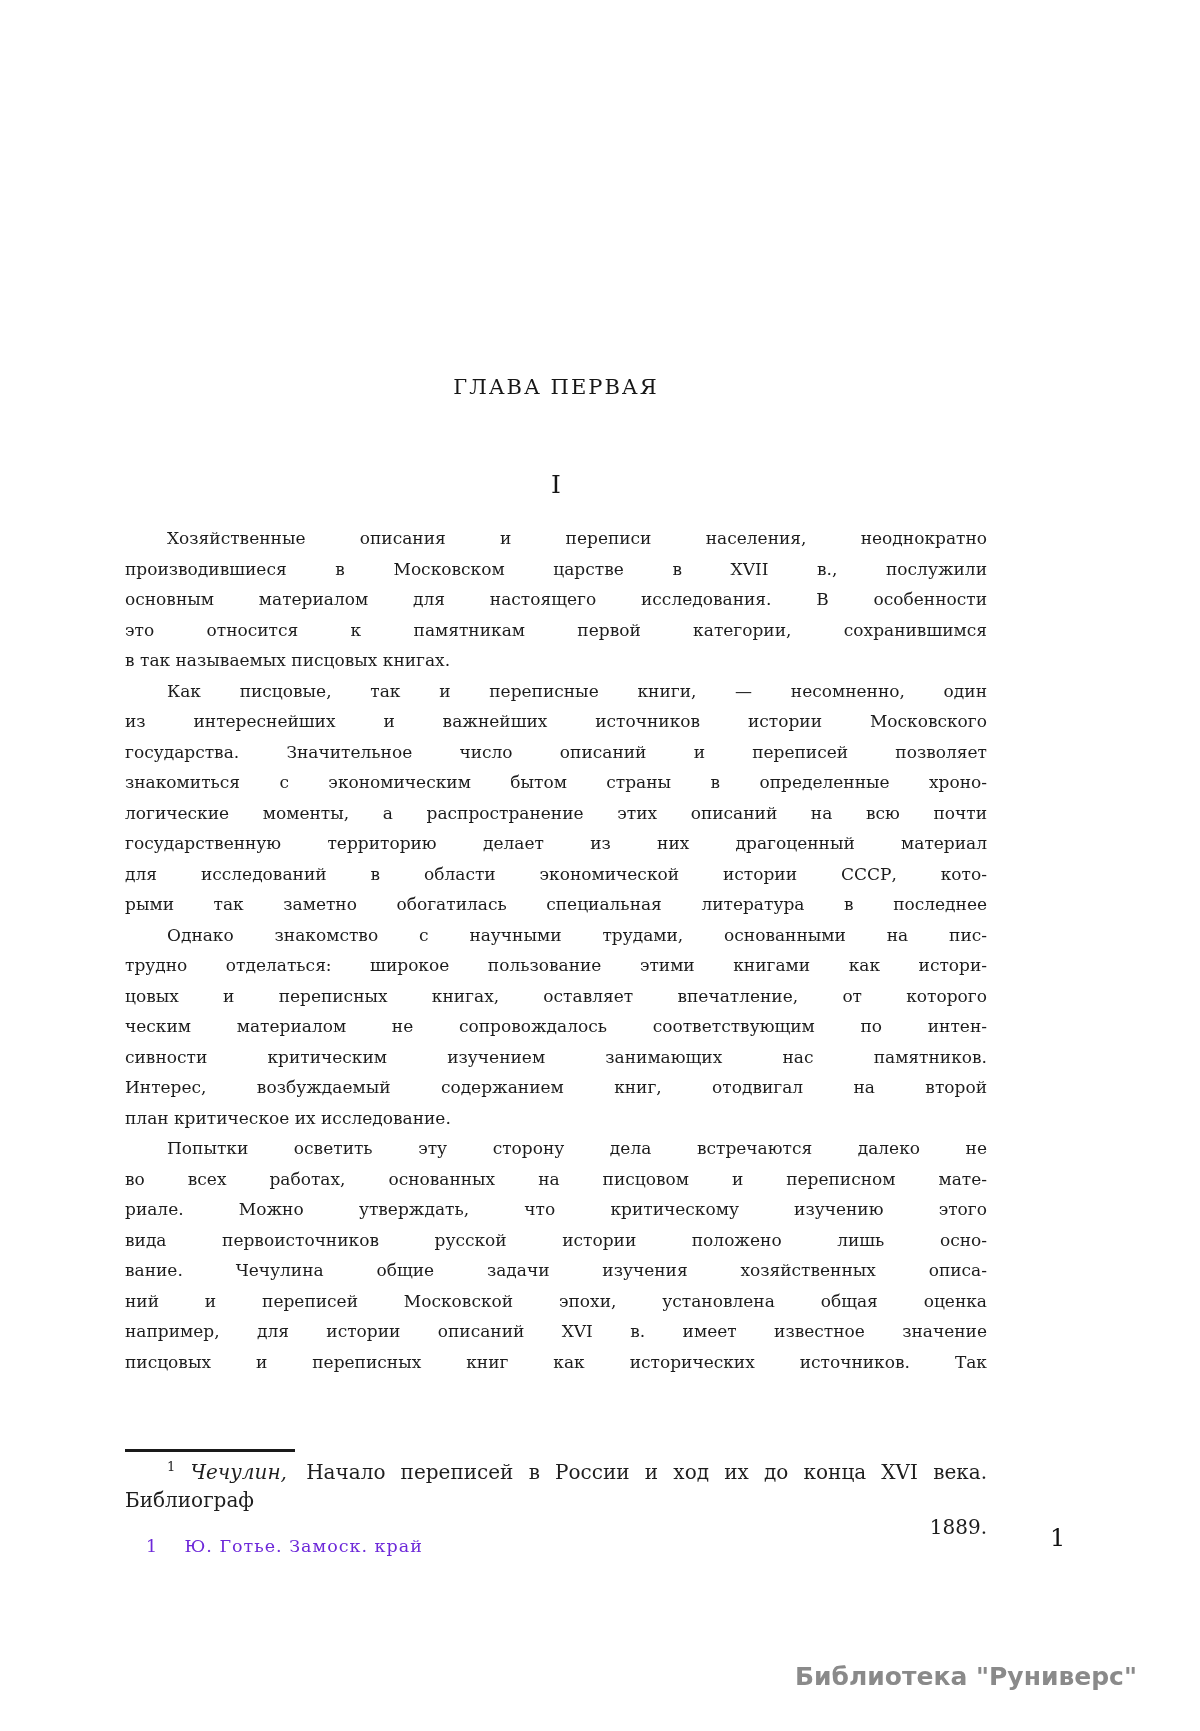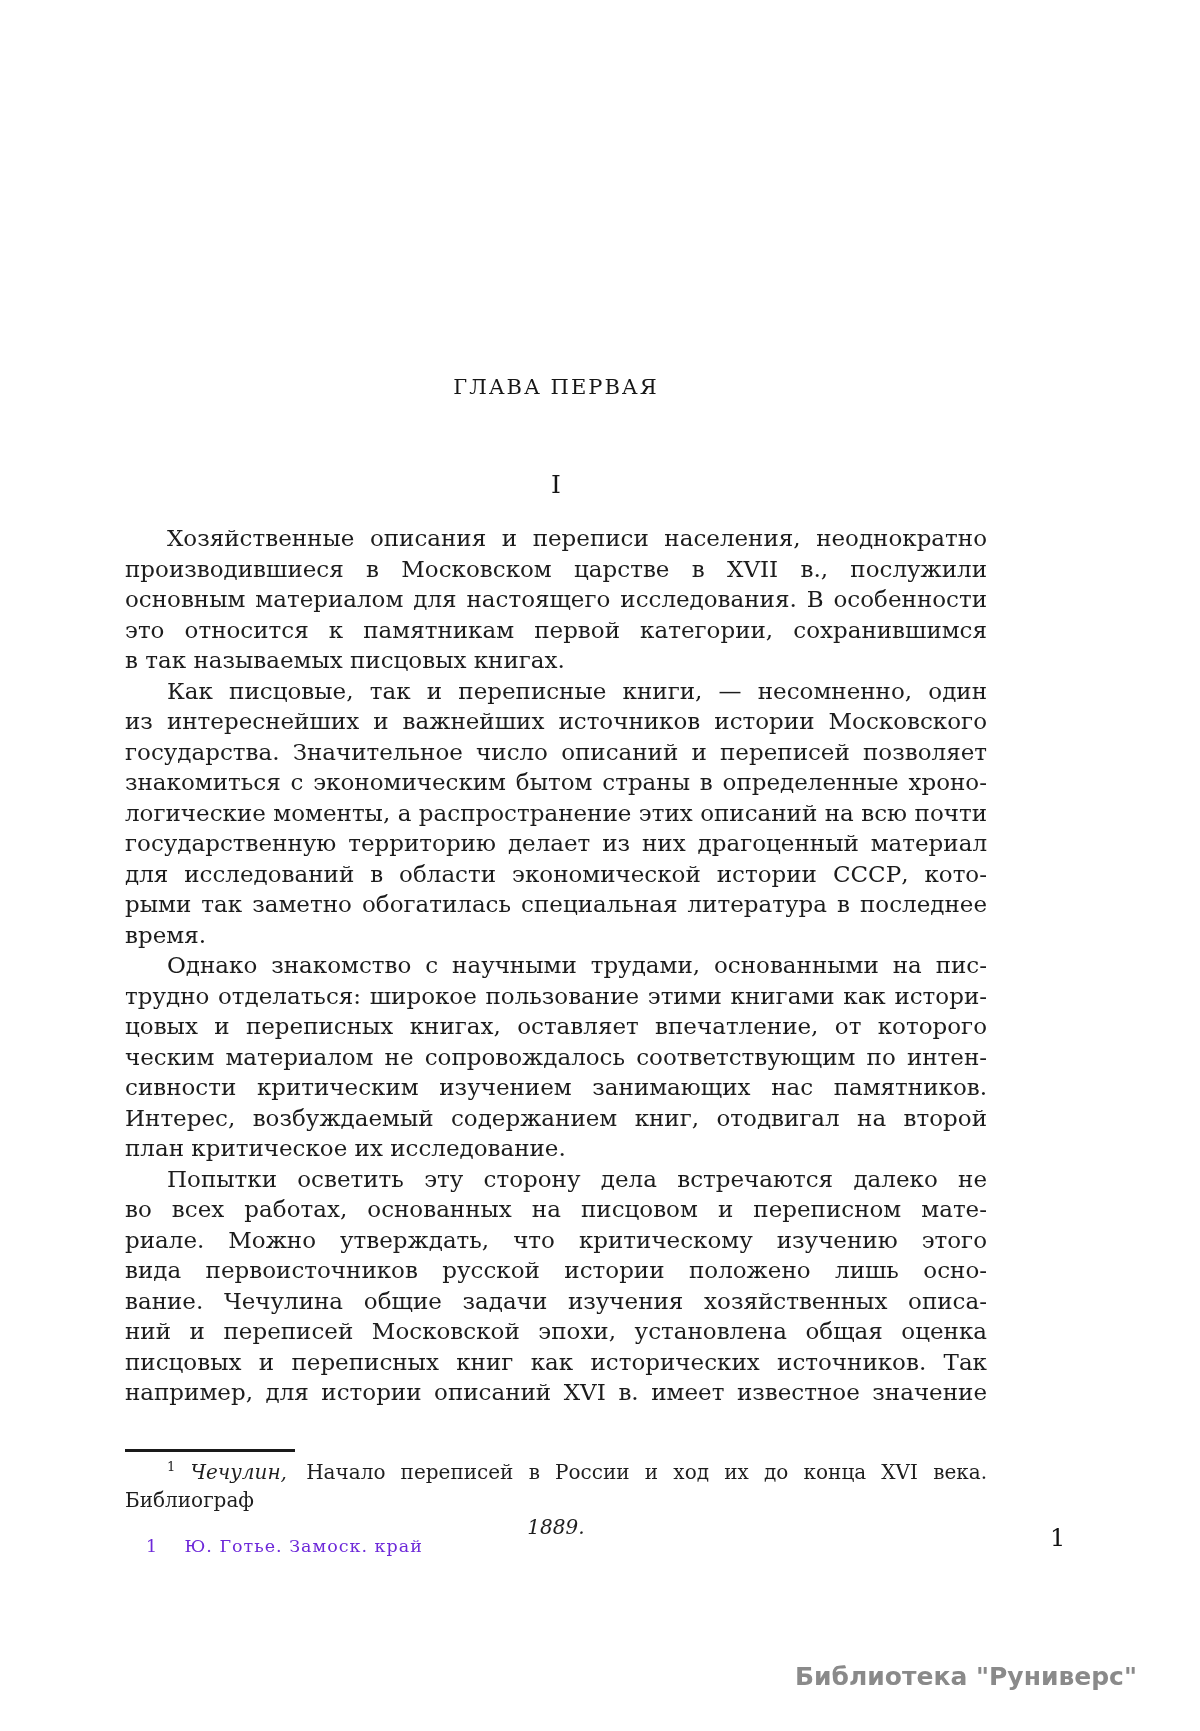--- a/index.html
+++ b/index.html
@@ -39,21 +39,21 @@
     color: #121212;
   }
   .section-numeral {
     top: 470px;
     text-align: center;
     font-size: 25px;
     color: #161616;
   }
   .body-text {
     top: 523px;
-    font-size: 23px;
+    font-size: 17px;
     line-height: 30.5px;
   }
   .para { margin: 0; }
   .line {
     text-align: justify;
     text-align-last: justify;
   }
   .line.last { text-align-last: left; }
   .line.first { text-indent: 42px; }
   .footnote-rule {
@@ -73,21 +73,21 @@
   .fn-line1 {
     text-indent: 42px;
     text-align: justify;
     text-align-last: justify;
   }
   .fn-line1 sup {
     font-size: 13px;
     line-height: 0;
   }
   .fn-line1 i { padding-right: 4px; }
-  .fn-line2 { text-align: center; font-style: italic; }
+  .fn-line2 { text-align: right; }
   .printer-signature {
     position: absolute;
     left: 146px;
     top: 1536px;
     font-size: 17.5px;
     letter-spacing: 1px;
     color: #6d28d9;
     white-space: pre;
   }
   .page-number {
@@ -127,40 +127,39 @@
       </div>
       <div class="para">
         <div class="line first">Как писцовые, так и переписные книги, — несомненно, один</div>
         <div class="line">из интереснейших и важнейших источников истории Московского</div>
         <div class="line">государства. Значительное число описаний и переписей позволяет</div>
         <div class="line">знакомиться с экономическим бытом страны в определенные хроно-</div>
         <div class="line">логические моменты, а распространение этих описаний на всю почти</div>
         <div class="line">государственную территорию делает из них драгоценный материал</div>
         <div class="line">для исследований в области экономической истории СССР, кото-</div>
         <div class="line">рыми так заметно обогатилась специальная литература в последнее</div>
-        <div class="line last">время.</div>
       </div>
       <div class="para">
         <div class="line first">Однако знакомство с научными трудами, основанными на пис-</div>
         <div class="line">трудно отделаться: широкое пользование этими книгами как истори-</div>
         <div class="line">цовых и переписных книгах, оставляет впечатление, от которого</div>
         <div class="line">ческим материалом не сопровождалось соответствующим по интен-</div>
         <div class="line">сивности критическим изучением занимающих нас памятников.</div>
         <div class="line">Интерес, возбуждаемый содержанием книг, отодвигал на второй</div>
         <div class="line last">план критическое их исследование.</div>
       </div>
       <div class="para">
         <div class="line first">Попытки осветить эту сторону дела встречаются далеко не</div>
         <div class="line">во всех работах, основанных на писцовом и переписном мате-</div>
         <div class="line">риале. Можно утверждать, что критическому изучению этого</div>
         <div class="line">вида первоисточников русской истории положено лишь осно-</div>
         <div class="line">вание. Чечулина общие задачи изучения хозяйственных описа-</div>
         <div class="line">ний и переписей Московской эпохи, установлена общая оценка</div>
+        <div class="line">например, для истории описаний XVI в. имеет известное значение</div>
         <div class="line">писцовых и переписных книг как исторических источников. Так</div>
-        <div class="line">например, для истории описаний XVI в. имеет известное значение</div>
       </div>
     </div>
 
   <div class="footnote-rule"></div>
 
   <div class="col footnote">
     <div class="fn-line1">
       <sup>1</sup>
       <i>Чечулин,</i>
       <span>Начало переписей в России и ход их до конца XVI века. Библиограф</span>

